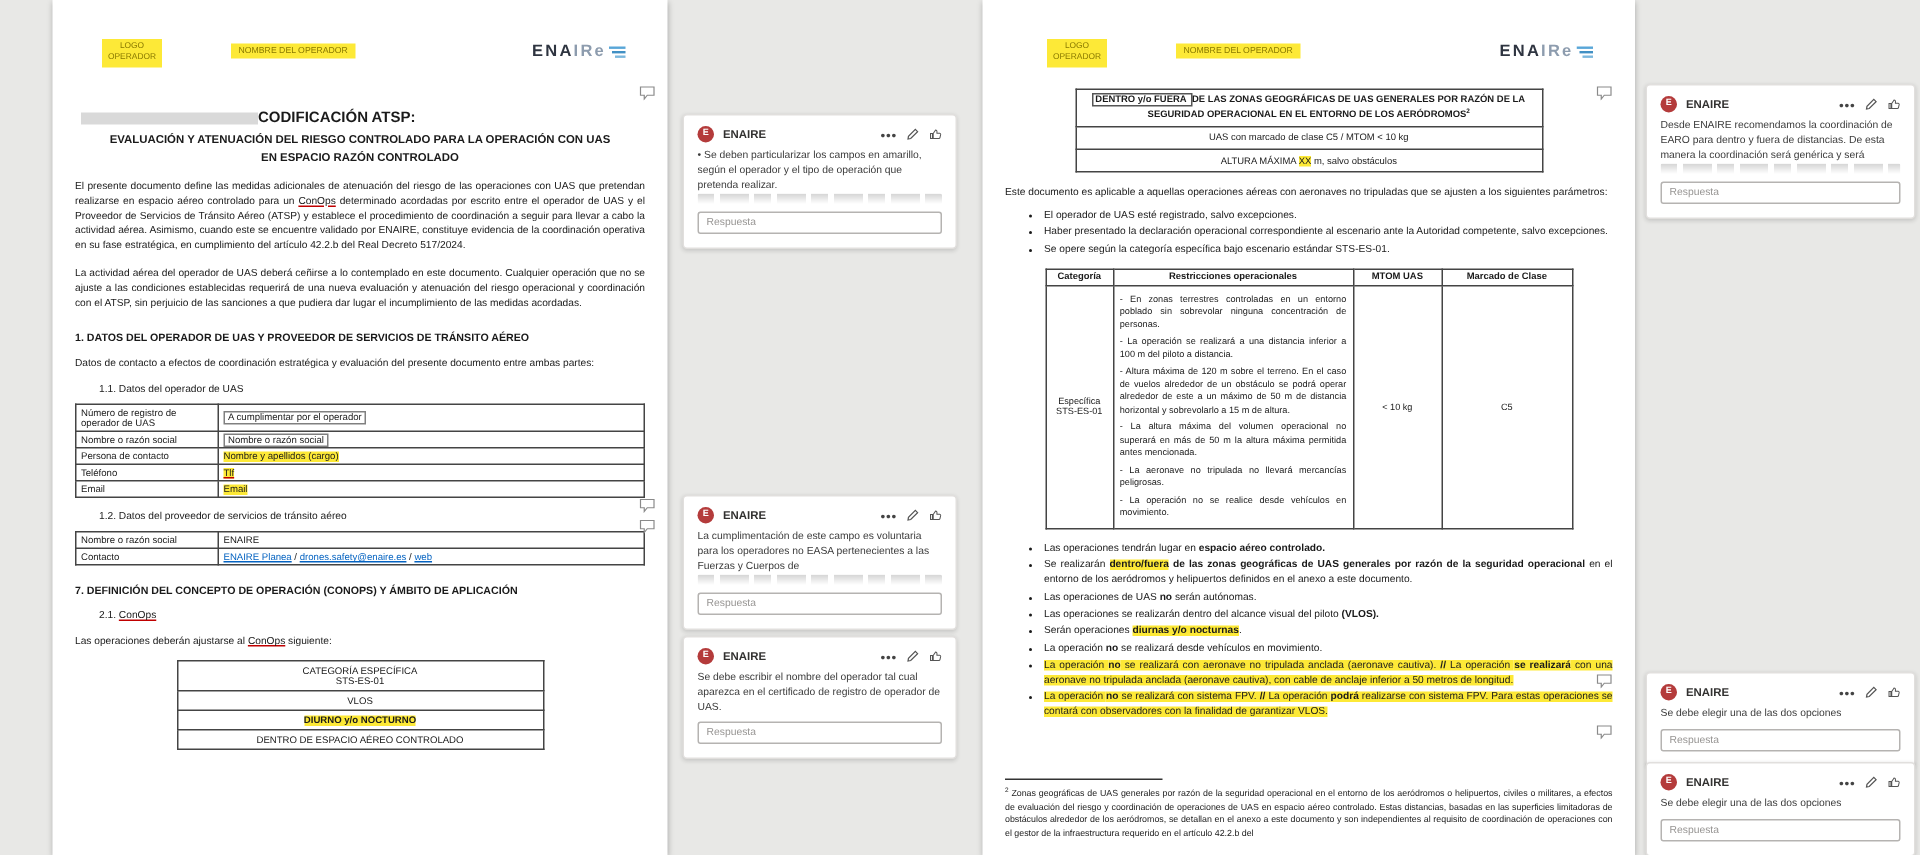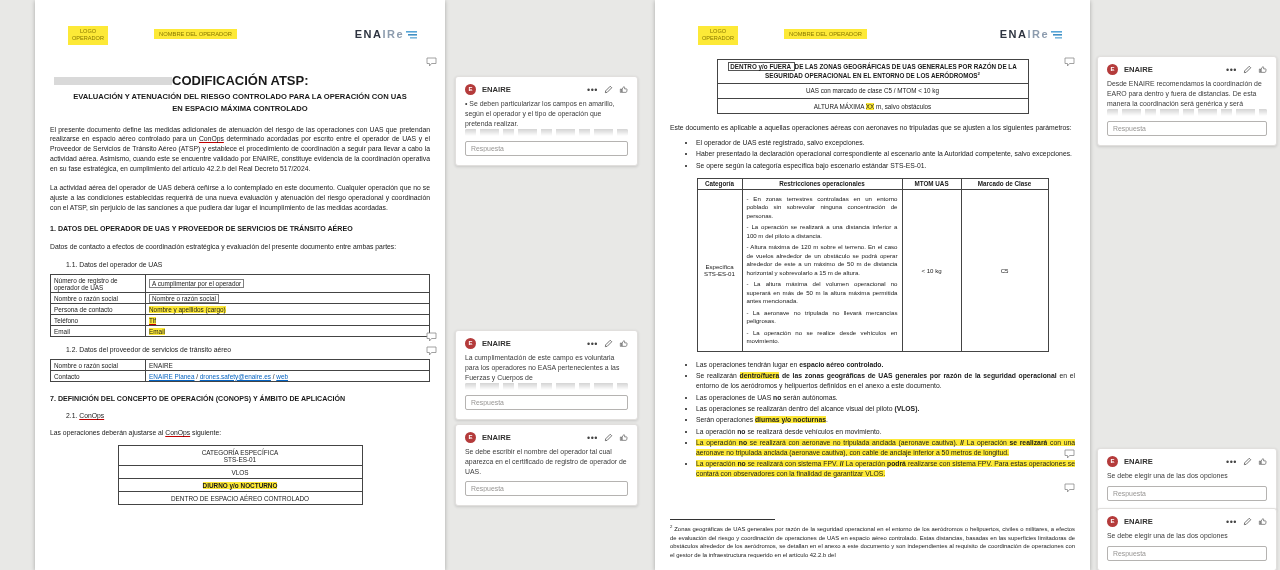--- a/index.html
+++ b/index.html
@@ -26,21 +26,21 @@
   .op-name { font-size:5.8px; padding:2px 5px; margin-left:46px; margin-top:3px; }
   .brand { margin-left:auto; margin-right:12px; display:flex; align-items:center; margin-top:2px; }
   .brand .b1 { font-weight:bold; font-size:11px; letter-spacing:1.5px; color:#2e3440; }
   .brand .b2 { font-size:11px; letter-spacing:1.5px; color:#8d9cae; font-weight:bold; }
   .brand-lines { margin-left:2px; }
 
   
   .title-block { margin-top:26px; text-align:center; line-height:1.6; }
   .t-line1 { display:flex; align-items:center; justify-content:flex-start; }
   .grey-bar { display:inline-block; width:118px; height:8px; background:#d9d9d9; margin-left:4px; }
-  .t-bold { font-weight:bold; font-size:13px; }
+  .t-bold { font-weight:bold; font-size:10px; }
   .t-line { font-weight:bold; font-size:7.6px; }
 
   .para { font-size:6.8px; line-height:1.45; text-align:justify; margin-top:9px; }
   .h-num { font-weight:bold; font-size:7.1px; margin-top:13px; }
   .sub-h { font-size:6.8px; margin-top:9px; margin-left:16px; }
 
   table { border-collapse:collapse; width:100%; }
   td, th { border:1px solid #444; font-size:6.4px; padding:1.5px 3px; vertical-align:middle; }
   .doc-table { margin-top:6px; }
   .doc-table td.lbl { width:95px; }
@@ -127,21 +127,21 @@
         </svg>
       </div>
     </div>
 
     <div class="title-block">
       <div class="t-line1">
         <span class="grey-bar"></span>
         <span class="t-bold">CODIFICACIÓN ATSP:</span>
       </div>
       <div class="t-line">EVALUACIÓN Y ATENUACIÓN DEL RIESGO CONTROLADO PARA LA OPERACIÓN CON UAS</div>
-      <div class="t-line">EN ESPACIO MÁXIMA CONTROLADO</div>
+      <div class="t-line">EN ESPACIO RAZÓN CONTROLADO</div>
     </div>
 
     <div class="para"><span>El presente documento define las medidas adicionales de atenuación del riesgo de las operaciones con UAS que pretendan realizarse en espacio aéreo controlado para un </span><span class="sp">ConOps</span><span> determinado acordadas por escrito entre el operador de UAS y el Proveedor de Servicios de Tránsito Aéreo (ATSP) y establece el procedimiento de coordinación a seguir para llevar a cabo la actividad aérea. Asimismo, cuando este se encuentre validado por ENAIRE, constituye evidencia de la coordinación operativa en su fase estratégica, en cumplimiento del artículo 42.2.b del Real Decreto 517/2024.</span></div>
     <div class="para">La actividad aérea del operador de UAS deberá ceñirse a lo contemplado en este documento. Cualquier operación que no se ajuste a las condiciones establecidas requerirá de una nueva evaluación y atenuación del riesgo operacional y coordinación con el ATSP, sin perjuicio de las sanciones a que pudiera dar lugar el incumplimiento de las medidas acordadas.</div>
 
     <div class="h-num">1.  DATOS DEL OPERADOR DE UAS Y PROVEEDOR DE SERVICIOS DE TRÁNSITO AÉREO</div>
     <div class="para">Datos de contacto a efectos de coordinación estratégica y evaluación del presente documento entre ambas partes:</div>
     <div class="sub-h">1.1.  Datos del operador de UAS</div>
 
     <table class="doc-table">

